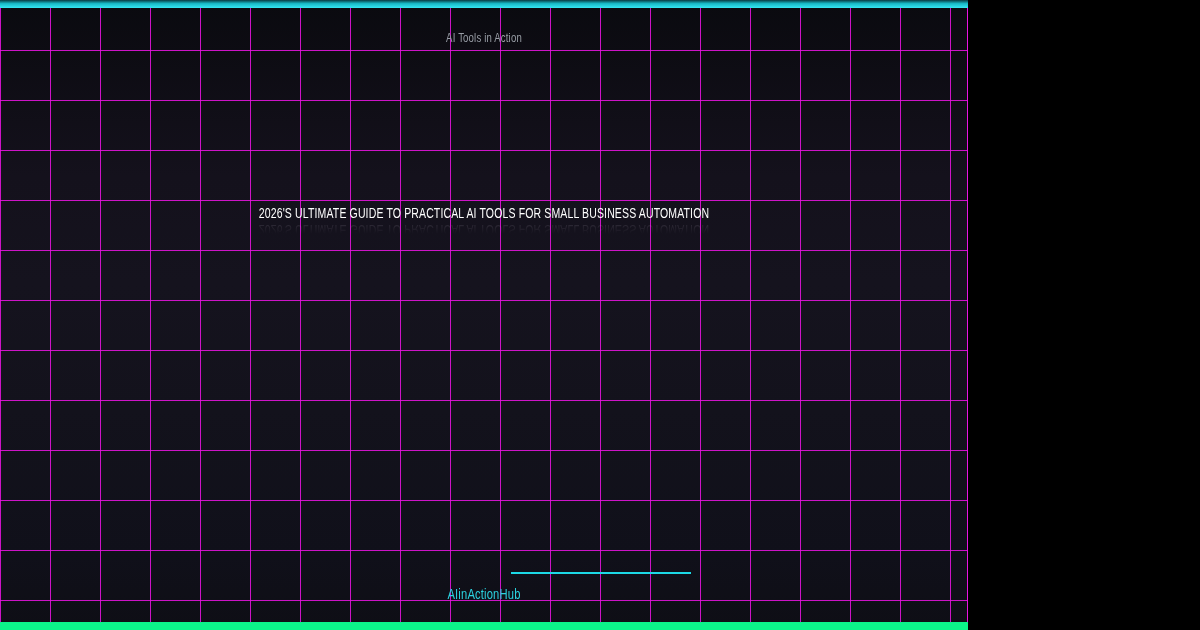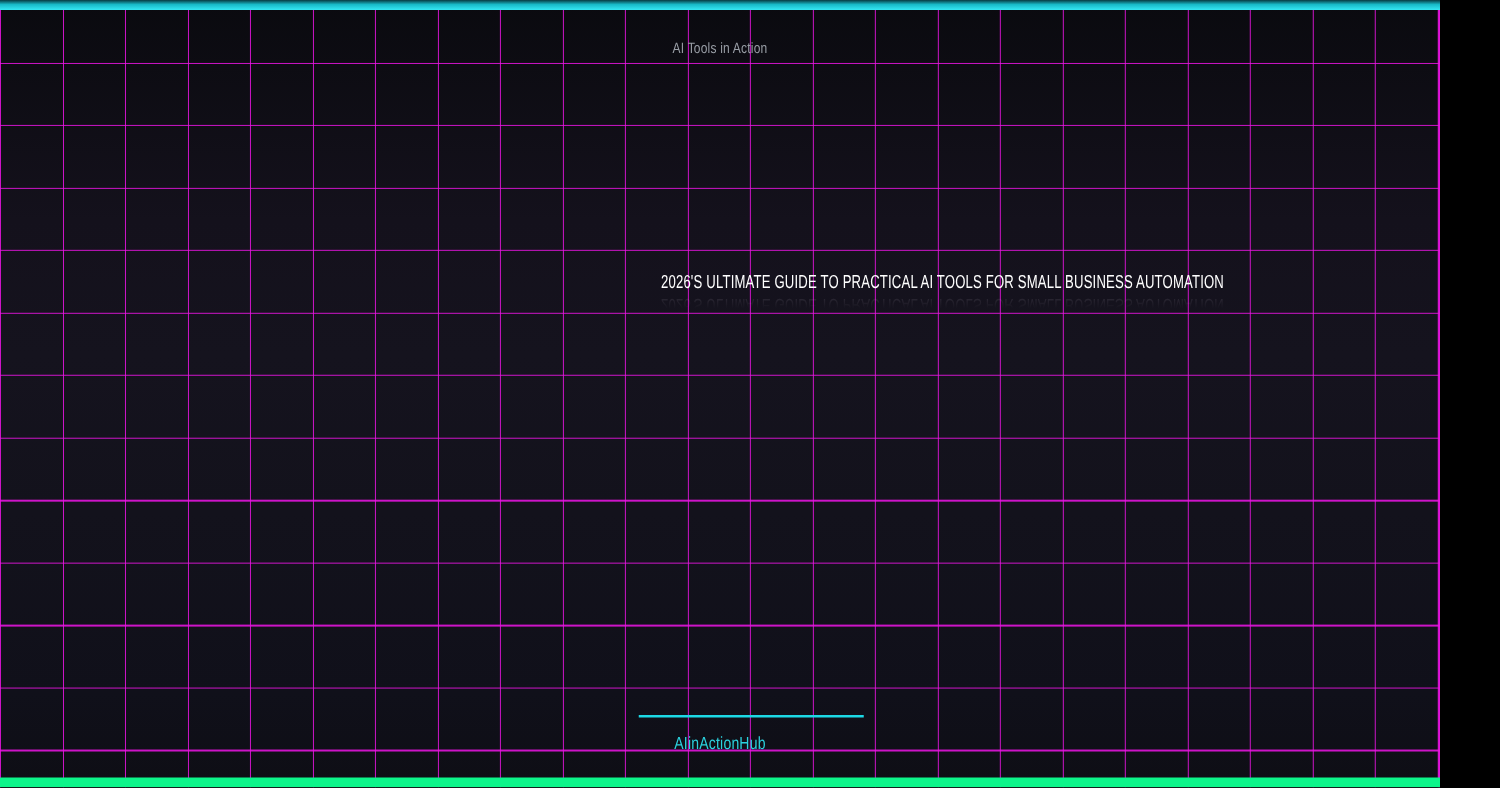--- a/index.html
+++ b/index.html
@@ -2,21 +2,21 @@
 <html><head>
 <meta charset="utf-8">
 <style>
   html, body {
     margin: 0;
     padding: 0;
     background: #000;
   }
   .card {
     position: relative;
-    width: 1152px;
+    width: 968px;
     height: 630px;
     overflow: hidden;
     font-family: "Liberation Sans", "DejaVu Sans", sans-serif;
     background: linear-gradient(180deg,
       #0a0a0f 0%,
       #14111c 28%,
       #15131e 45%,
       #13121c 65%,
       #10101a 88%,
       #0e0e15 100%);
@@ -62,24 +62,24 @@
     font-weight: 400;
     color: #999ea6;
     transform: scaleX(0.80);
     z-index: 2;
     letter-spacing: 0.2px;
   }
 
   
   .title-block {
     position: absolute;
-    top: 218px;
+    top: 205px;
     left: 0;
     width: 100%;
-    text-align: right;
+    text-align: center;
     z-index: 2;
   }
   .main-title {
     margin: 0;
     font-size: 15px;
     line-height: 16px;
     font-weight: 400;
     color: #ffffff;
     letter-spacing: 0.2px;
     transform: scaleX(0.70);

